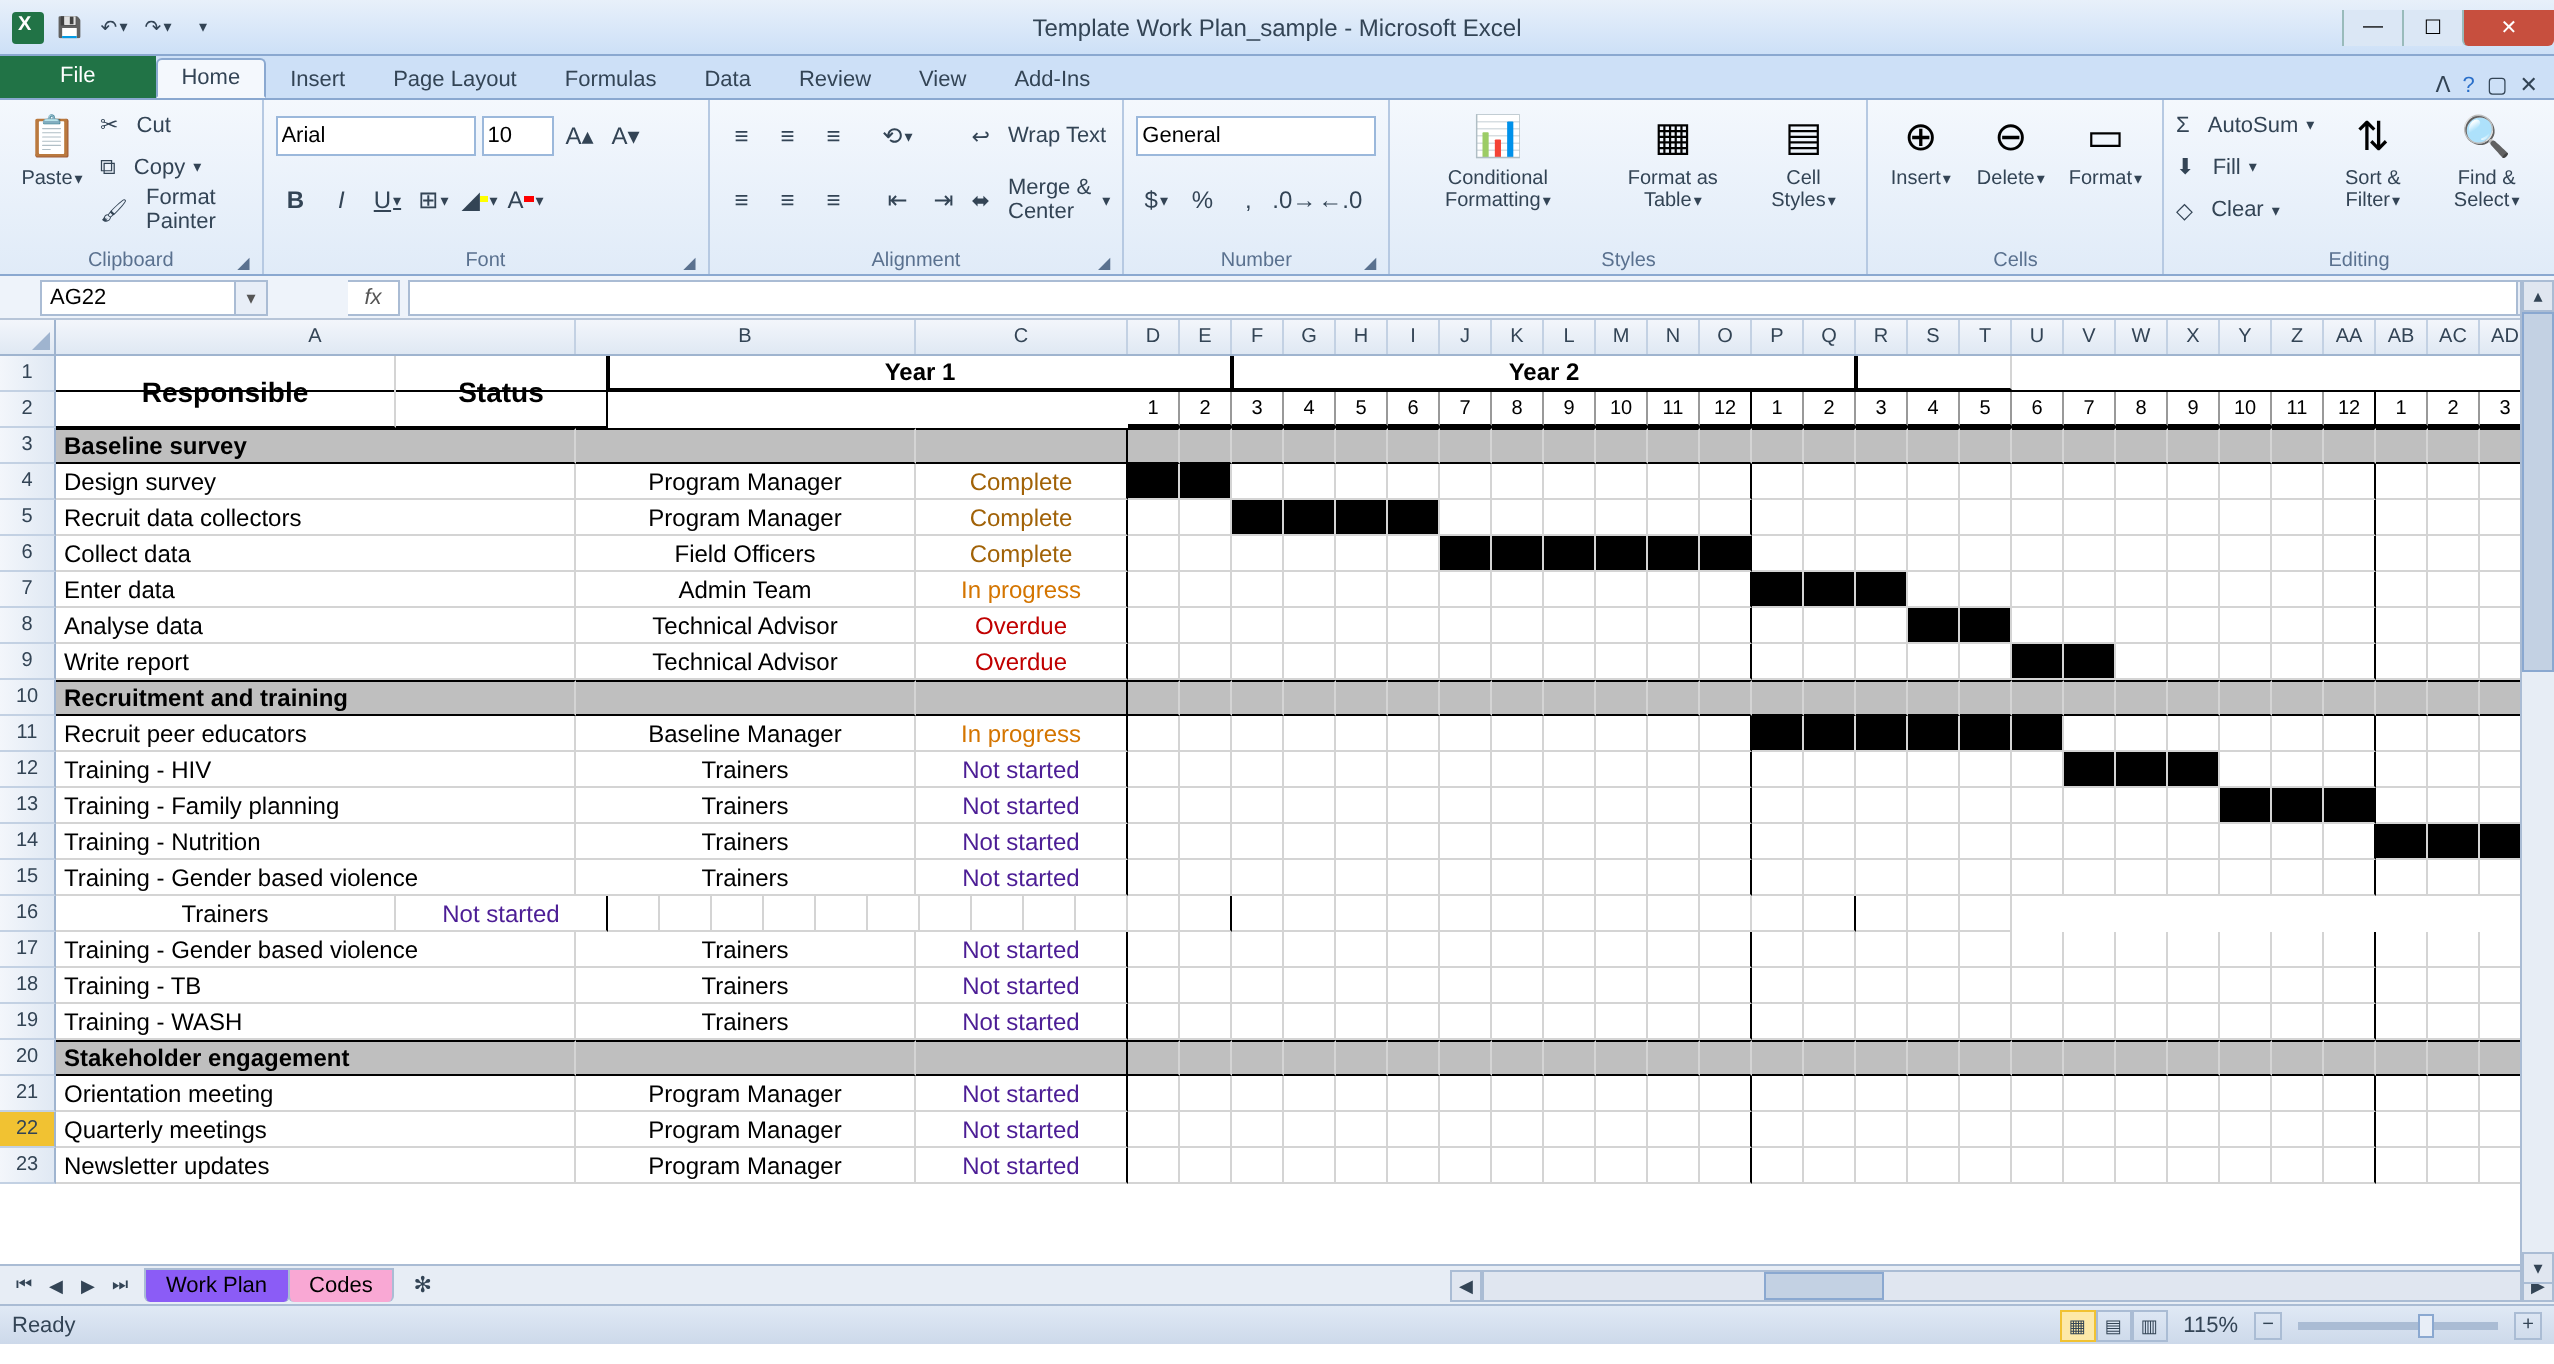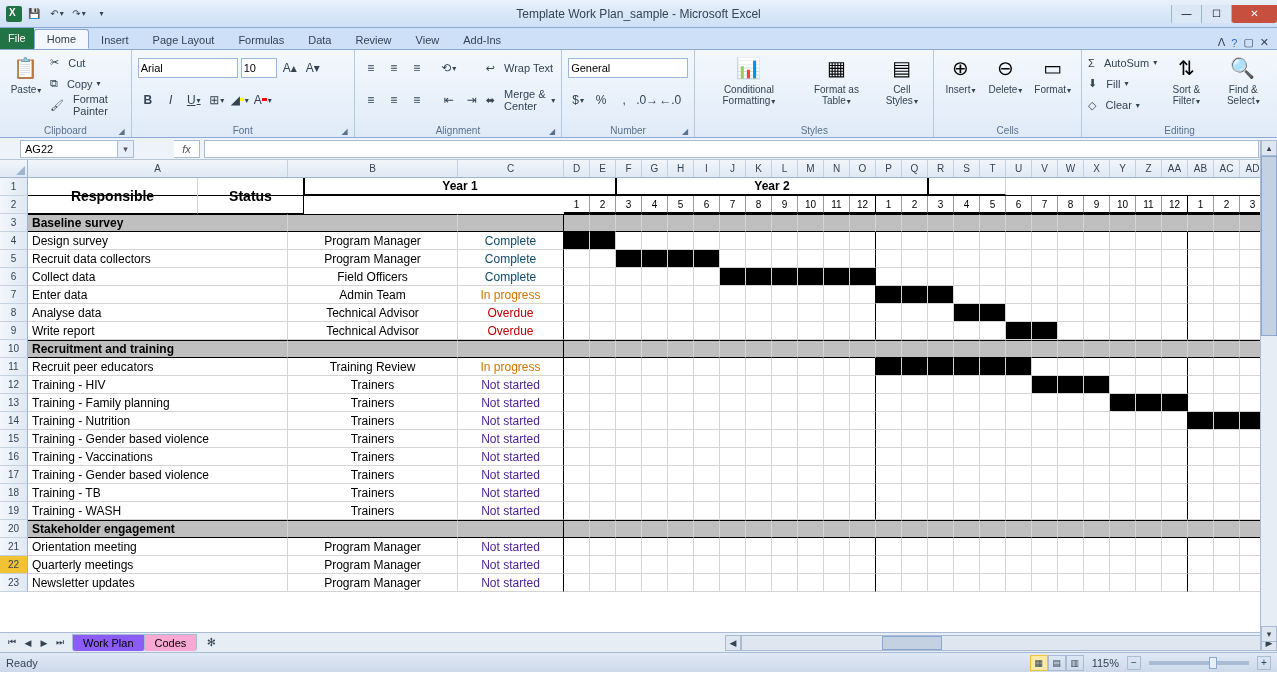--- a/index.html
+++ b/index.html
@@ -12,21 +12,21 @@
 .qat .excel-icon::after { content: "X"; color: #fff; font-weight: bold; font-size: 10px; position: absolute; left: 3px; top: 1px; }
 .qat-btn { width: 18px; height: 18px; display: flex; align-items: center; justify-content: center; font-size: 10px; color: #345; border: 1px solid transparent; }
 .title-text { position: absolute; left: 50%; transform: translateX(-50%); font-size: 12px; color: #345; }
 .win-controls { margin-left: auto; display: flex; }
 .win-btn { width: 30px; height: 18px; display: flex; align-items: center; justify-content: center; border-left: 1px solid #9bb; font-size: 10px; }
 .win-btn.close { background: #c74f3e; color: #fff; width:46px; border-radius: 0 0 3px 3px;}
 .win-btn.min, .win-btn.max { background: #dbe7f5; }
 
 
 .ribbon-tabs { background: #cde0f7; height: 22px; display: flex; align-items: flex-end; border-bottom: 1px solid #8aa8d0; }
-.file-tab { background: #217346; color: #fff; padding: 3px 8px; font-size: 11px; height: 22px; display:flex; align-items:center;}
+.file-tab { background: #217346; color: #fff; padding: 3px 30px; font-size: 11px; height: 22px; display:flex; align-items:center;}
 .ribbon-tab { padding: 3px 12px; font-size: 11px; color: #345; cursor: pointer; }
 .ribbon-tab.active { background: #f4f8fd; border: 1px solid #8aa8d0; border-bottom: 1px solid #f4f8fd; border-radius: 3px 3px 0 0; }
 .help-area { margin-left: auto; display:flex; gap:6px; padding-right:8px; align-items:center; color:#345; font-size:11px;}
 
 
 .ribbon { background: linear-gradient(#f4f8fd, #e0ebf8); height: 88px; display: flex; border-bottom: 1px solid #8aa8d0; }
 .ribbon-group { border-right: 1px solid #b6c9e2; padding: 2px 6px 0 6px; display: flex; flex-direction: column; }
 .ribbon-group-body { flex: 1; display: flex; gap: 4px; align-items: flex-start; }
 .ribbon-group-label { text-align: center; font-size: 10px; color: #5a718f; padding: 1px 0; position:relative;}
 .ribbon-group-label .launcher { position:absolute; right:0; bottom:1px; font-size:8px; color:#5a718f;}
@@ -69,21 +69,21 @@
 .cB { width:170px; justify-content:center; }
 .cC { width:106px; justify-content:center; }
 .cM { width:26px; padding:0; justify-content:center;}
 .section { background:#bfbfbf; font-weight:bold; border-top:1px solid #000; border-bottom:1px solid #000;}
 .yearHead { border-right:1px solid #000; border-left:1px solid #000; justify-content:center; font-weight:bold; border-bottom:1px solid #000;}
 .monthCell { border-right:1px solid #999; font-size:10px; justify-content:center; border-bottom:1px solid #000;}
 .monthCell.yend { border-right:1px solid #000; }
 .gantt { padding:0; }
 .gantt.on { background:#000; }
 .gantt.yb { border-right:1px solid #000;}
-.status-complete { color:#0c4a6e; }
+.status-complete { color:#a16207; }
 .status-inprogress { color:#d47500; }
 .status-overdue { color:#c00000; }
 .status-notstarted { color:#4c1d95; }
 .taskHead { font-weight:bold; font-size:14px; }
 .cB.head, .cC.head { font-weight:bold; font-size:14px; }
 
 
 .sheet-bar { height:20px; background:#e7edf5; display:flex; align-items:center; border-top:1px solid #aabcd4; font-size:11px;}
 .sheet-nav { display:flex; gap:0; padding:0 4px;}
 .sheet-nav-btn { width:16px; height:16px; display:flex; align-items:center; justify-content:center; color:#345; font-size:9px;}
@@ -659,21 +659,21 @@
         <div class="cell cM section"></div>
         <div class="cell cM section"></div>
         <div class="cell cM section"></div>
         <div class="cell cM section yb"></div>
         <div class="cell cM section"></div>
         <div class="cell cM section"></div>
         <div class="cell cM section"></div>
       </div>
       <div class="grid-row">
         <div class="cell cA">Recruit peer educators</div>
-        <div class="cell cB">Training Review</div>
+        <div class="cell cB">Baseline Manager</div>
         <div class="cell cC status-inprogress" style="border-right:1px solid #000;">In progress</div>
         <div class="cell cM gantt"></div>
         <div class="cell cM gantt"></div>
         <div class="cell cM gantt"></div>
         <div class="cell cM gantt"></div>
         <div class="cell cM gantt"></div>
         <div class="cell cM gantt"></div>
         <div class="cell cM gantt"></div>
         <div class="cell cM gantt"></div>
         <div class="cell cM gantt"></div>
@@ -818,21 +818,20 @@
         <div class="cell cM gantt"></div>
         <div class="cell cM gantt"></div>
         <div class="cell cM gantt"></div>
         <div class="cell cM gantt"></div>
         <div class="cell cM gantt yb"></div>
         <div class="cell cM gantt"></div>
         <div class="cell cM gantt"></div>
         <div class="cell cM gantt"></div>
       </div>
       <div class="grid-row">
-        <div class="cell cA">Training - Vaccinations</div>
         <div class="cell cB">Trainers</div>
         <div class="cell cC status-notstarted" style="border-right:1px solid #000;">Not started</div>
         <div class="cell cM gantt"></div>
         <div class="cell cM gantt"></div>
         <div class="cell cM gantt"></div>
         <div class="cell cM gantt"></div>
         <div class="cell cM gantt"></div>
         <div class="cell cM gantt"></div>
         <div class="cell cM gantt"></div>
         <div class="cell cM gantt"></div>

